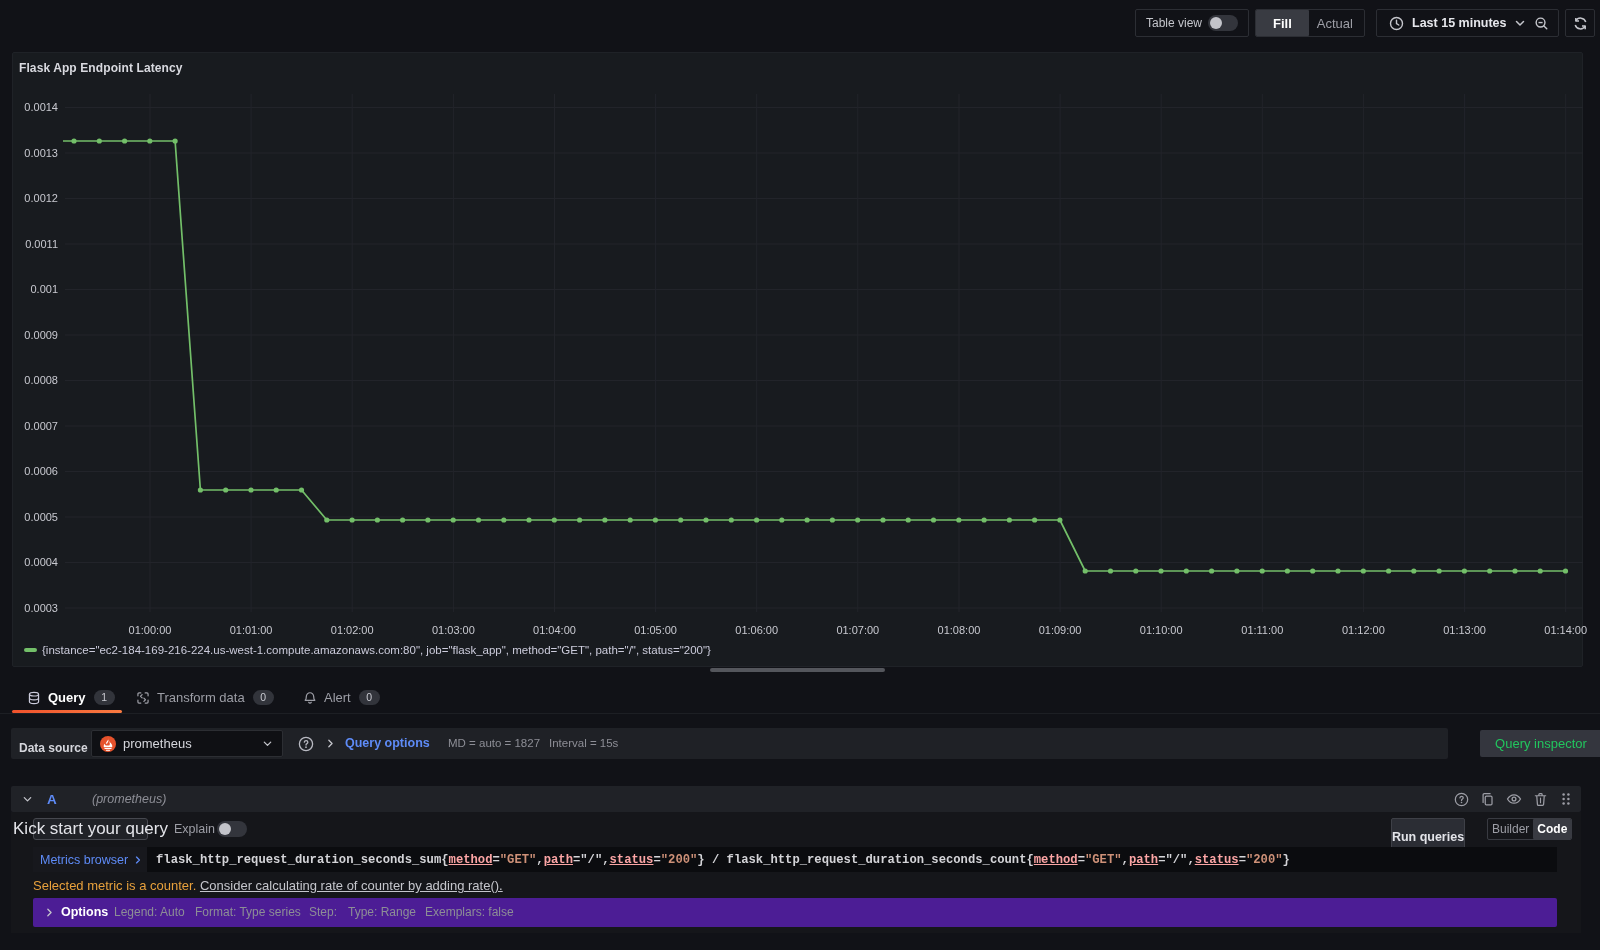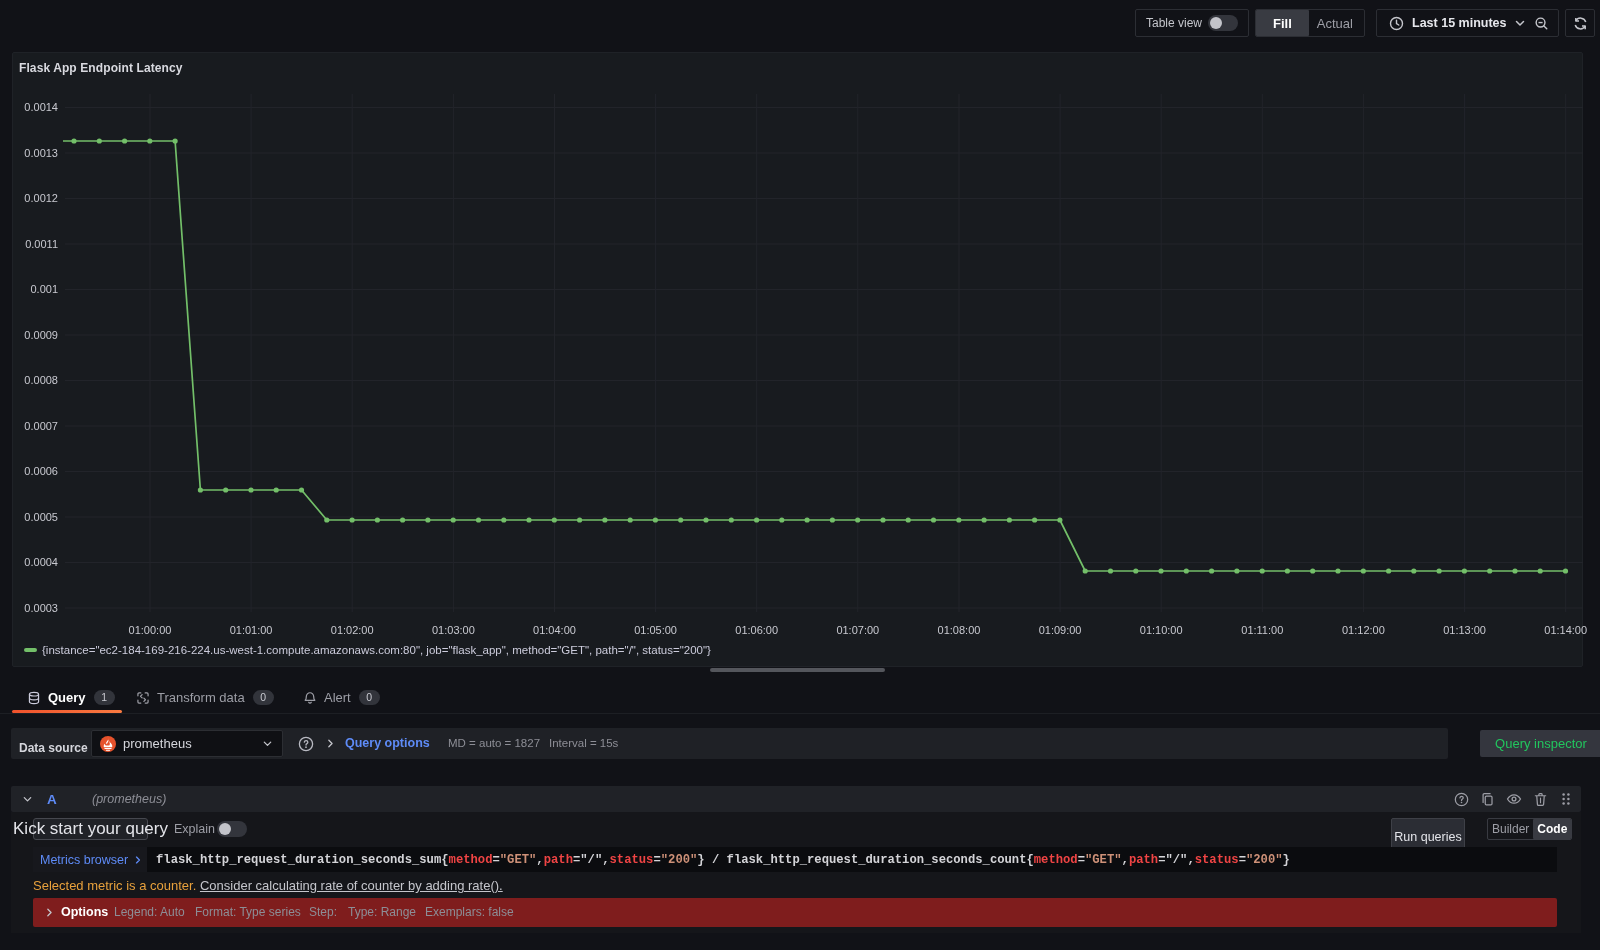--- a/index.html
+++ b/index.html
@@ -35,32 +35,32 @@
 #dshelp { position:absolute; left:281px; top:2px; width:28px; height:27px; border-radius:2px;
   display:flex; align-items:center; justify-content:center; }
 #qinspect { position:absolute; left:1455px; top:730px; width:122px; height:27px; background:#34363e;
   border-radius:2px; color:#22c55e; font-size:13px; font-weight:500; display:flex; align-items:center; justify-content:center;margin-left:25px;}
 
 #arow { position:absolute; left:11px; top:786px; width:1570px; height:26px; background:#202227; border-radius:2px; }
 #kick { position:absolute; left:33px; top:818px; width:115px; height:22px; background:#202227;
   border:1px solid #46484f; border-radius:3px; color:#e3e4e9; font-size:17px; font-weight:500; white-space:nowrap;
   display:flex; align-items:center; justify-content:center; }
 #runq { position:absolute; left:1391px; top:818px; white-space:nowrap; width:74px; height:37px; background:#2b2d34;
-  border:1px solid #3e4047; border-radius:2px; color:#e3e4e9; font-size:12.5px; font-weight:400;
+  border:1px solid #3e4047; border-radius:2px; color:#e3e4e9; font-size:12.5px; font-weight:700;
   display:flex; align-items:center; justify-content:center; }
 #bcgroup { position:absolute; left:1487px; top:818px; height:22px; border:1px solid #393b42; border-radius:2px;
   display:flex; }
 #bcgroup .seg { height:20px; padding:0 4px; font-size:12px; }
 #mbrow { position:absolute; left:33px; top:847px; width:114px; height:25px; background:#17181d;
   display:flex; align-items:center; font-size:12.5px; }
 #codeinput { position:absolute; left:147px; top:847px; width:1410px; height:25px; background:#0b0c0f;
   display:flex; align-items:center; font-family:"Liberation Mono", monospace; font-size:12.2px; font-weight:700;
   color:#d4d4d8; white-space:pre; }
 #warn { position:absolute; left:33px; top:878px; font-size:13px; }
-#optbar { position:absolute; left:33px; top:898px; width:1524px; height:29px; background:#7f1d1d; border-radius:2px; font-size:12px; color:#8d8e96; }
+#optbar { position:absolute; left:33px; top:898px; width:1524px; height:29px; background:#4c1d95; border-radius:2px; font-size:12px; color:#8d8e96; }
 .ob { position:absolute; top:0; height:29px; line-height:29px; white-space:nowrap; }
 .blue { color:#5e8bf7; }
 .gray { color:#9d9ea6; }
 .dim  { color:#8d8e96; }
 .lh31 { position:absolute; top:0; height:31px; line-height:31px; white-space:nowrap; }
 </style>
 </head>
 <body>
 
 <div class="tbtn" style="left:1135px; width:114px; padding:0 10px; justify-content:space-between;">
@@ -340,15 +340,15 @@
       <path d="M4.2 2.5 7.7 6l-3.5 3.5" fill="none" stroke="#c5c6cc" stroke-width="1.4" stroke-linecap="round" stroke-linejoin="round"></path>
     </svg>
   <span class="ob" style="left:28px;color:#ffffff;font-weight:700;font-size:12.5px;">Options</span>
   <span class="ob" style="left:81px;">Legend: Auto</span>
   <span class="ob" style="left:162px;">Format: Type series</span>
   <span class="ob" style="left:276px;">Step:</span>
   <span class="ob" style="left:315px;">Type: Range</span>
   <span class="ob" style="left:392px;">Exemplars: false</span>
 </div>
 <style>
-i1 { font-style:normal; color:#ef4444; }
+i1 { font-style:normal; color:#fca5a5;text-decoration:underline; }
 s1 { color:#ce9178; }
 </style>
 
 </body></html>

